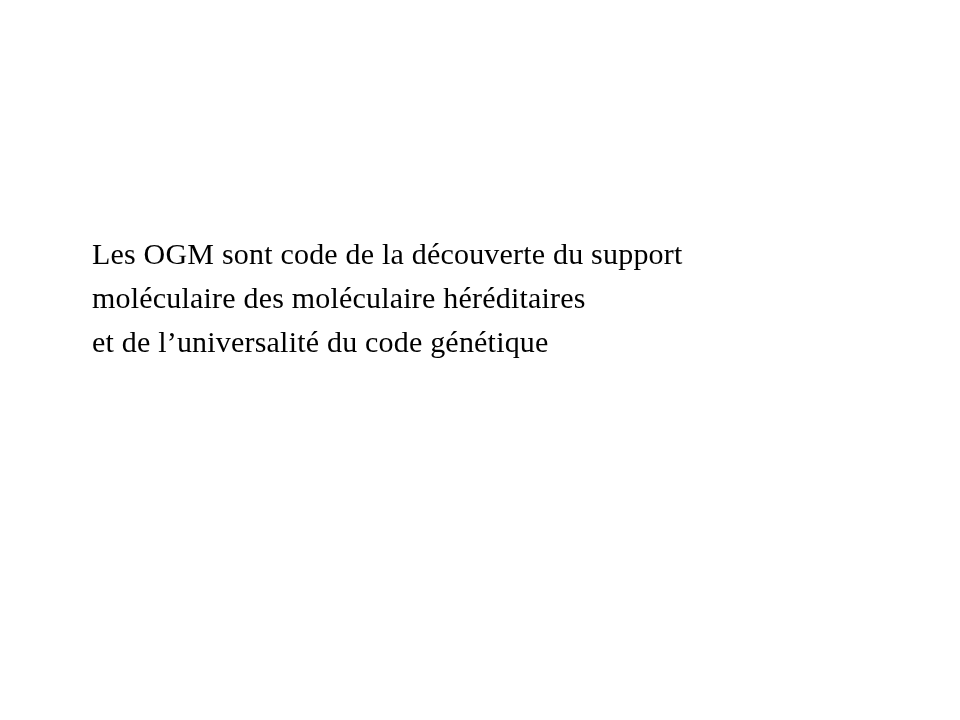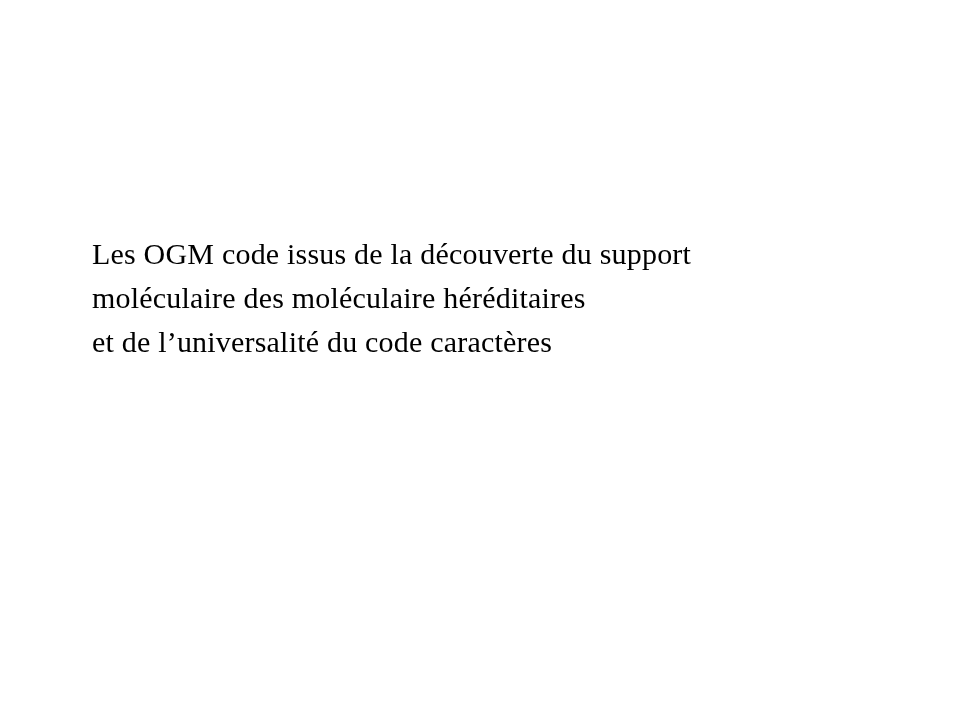--- a/index.html
+++ b/index.html
@@ -32,17 +32,17 @@
     line-height: 44px;
     letter-spacing: 0.2px;
     white-space: pre;
   }
 </style>
 </head>
 <body>
 
 <div class="slide">
   <div class="text-block">
-    <div class="text-line">Les OGM code issus de la découverte du support</div>
+    <div class="text-line">Les OGM sont code de la découverte du support</div>
     <div class="text-line">moléculaire des moléculaire héréditaires</div>
-    <div class="text-line">et de l’universalité du code caractères</div>
+    <div class="text-line">et de l’universalité du code génétique</div>
   </div>
 </div>
 
 </body></html>

